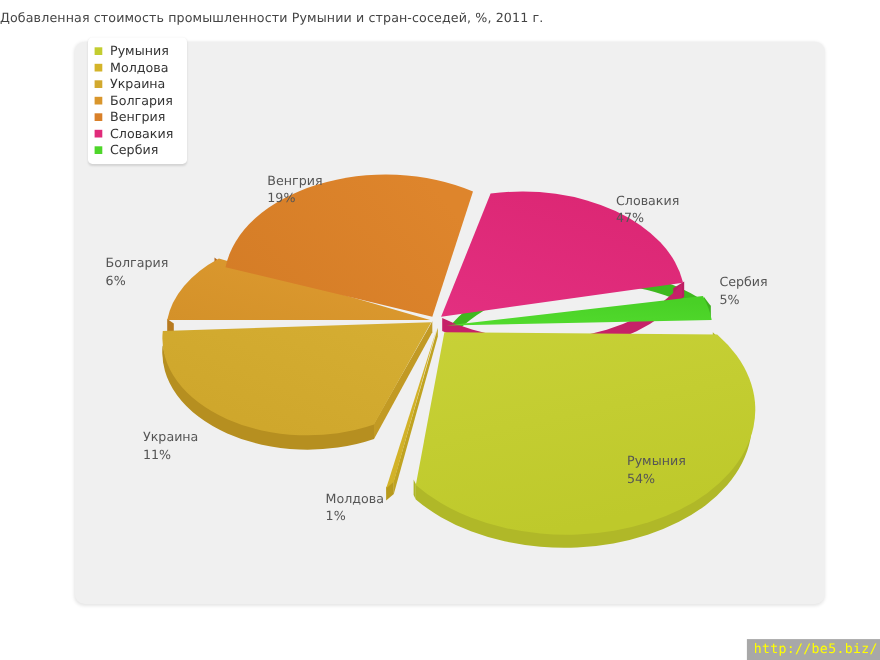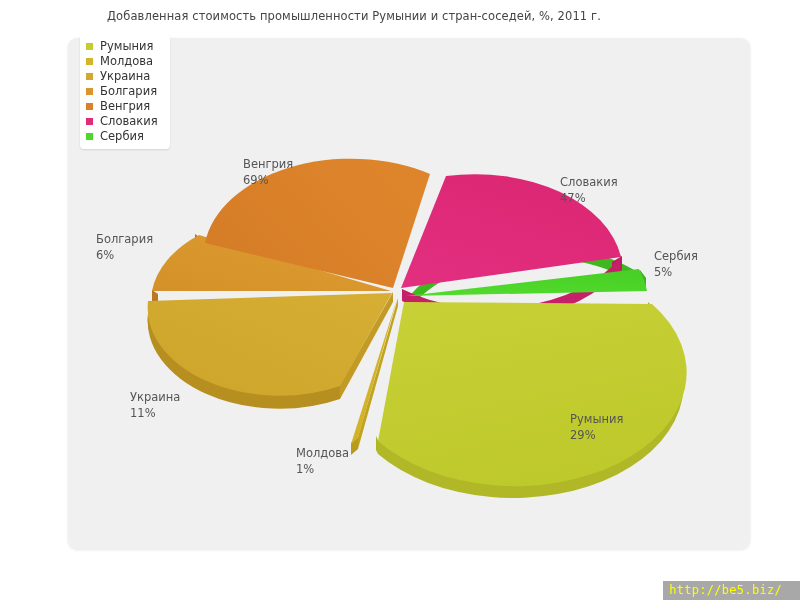--- a/index.html
+++ b/index.html
@@ -12,21 +12,21 @@
     background: #ffffff;
     font-family: "DejaVu Sans", "Liberation Sans", sans-serif;
     overflow: hidden;
     position: relative;
   }
   #chart-title {
     position: absolute;
     left: 0;
     top: 9px;
     width: 708px;
-    text-align: center;
+    text-align: left;
     font-size: 11.5px;
     color: #444444;
     letter-spacing: 0.1px;
   }
   #chart-panel {
     position: absolute;
     left: 68px;
     top: 38px;
     width: 682px;
     height: 511px;
@@ -82,21 +82,21 @@
   .lbl-right { text-align: left; }
   .lbl-left { text-align: left; }
   #watermark {
     position: absolute;
     right: 0;
     bottom: 0;
     background: #a8a8a8;
     color: #ffff00;
     font-family: "DejaVu Sans Mono", "Liberation Mono", monospace;
     font-size: 12px;
-    padding: 2px 18px 3px 6px;
+    padding: 2px 2px 3px 6px;
     letter-spacing: 0.3px;
   }
 </style>
 </head>
 <body>
 
 <div id="chart-title">Добавленная стоимость промышленности Румынии и стран-соседей, %, 2011 г.</div>
 
 <div id="chart-panel"></div>
 
@@ -245,41 +245,41 @@
     <span class="legend-label">Словакия</span>
   </div>
   <div class="legend-row">
     <span class="legend-swatch" style="background:#4ed62a"></span>
     <span class="legend-label">Сербия</span>
   </div>
 </div>
 
 <div class="slice-label lbl-left" style="left:243px; top:156px;">
   <span>Венгрия</span>
-  <span class="lbl-pct">69%</span>
+  <span class="lbl-pct">19%</span>
 </div>
 
 <div class="slice-label lbl-left" style="left:96px; top:231px;">
   <span>Болгария</span>
   <span class="lbl-pct">6%</span>
 </div>
 
 <div class="slice-label lbl-left" style="left:130px; top:389px;">
   <span>Украина</span>
   <span class="lbl-pct">11%</span>
 </div>
 
 <div class="slice-label lbl-left" style="left:296px; top:445px;">
   <span>Молдова</span>
   <span class="lbl-pct">1%</span>
 </div>
 
 <div class="slice-label lbl-right" style="left:570px; top:411px;">
   <span>Румыния</span>
-  <span class="lbl-pct">29%</span>
+  <span class="lbl-pct">54%</span>
 </div>
 
 <div class="slice-label lbl-right" style="left:654px; top:248px;">
   <span>Сербия</span>
   <span class="lbl-pct">5%</span>
 </div>
 
 <div class="slice-label lbl-right" style="left:560px; top:174px;">
   <span>Словакия</span>
   <span class="lbl-pct">47%</span>

